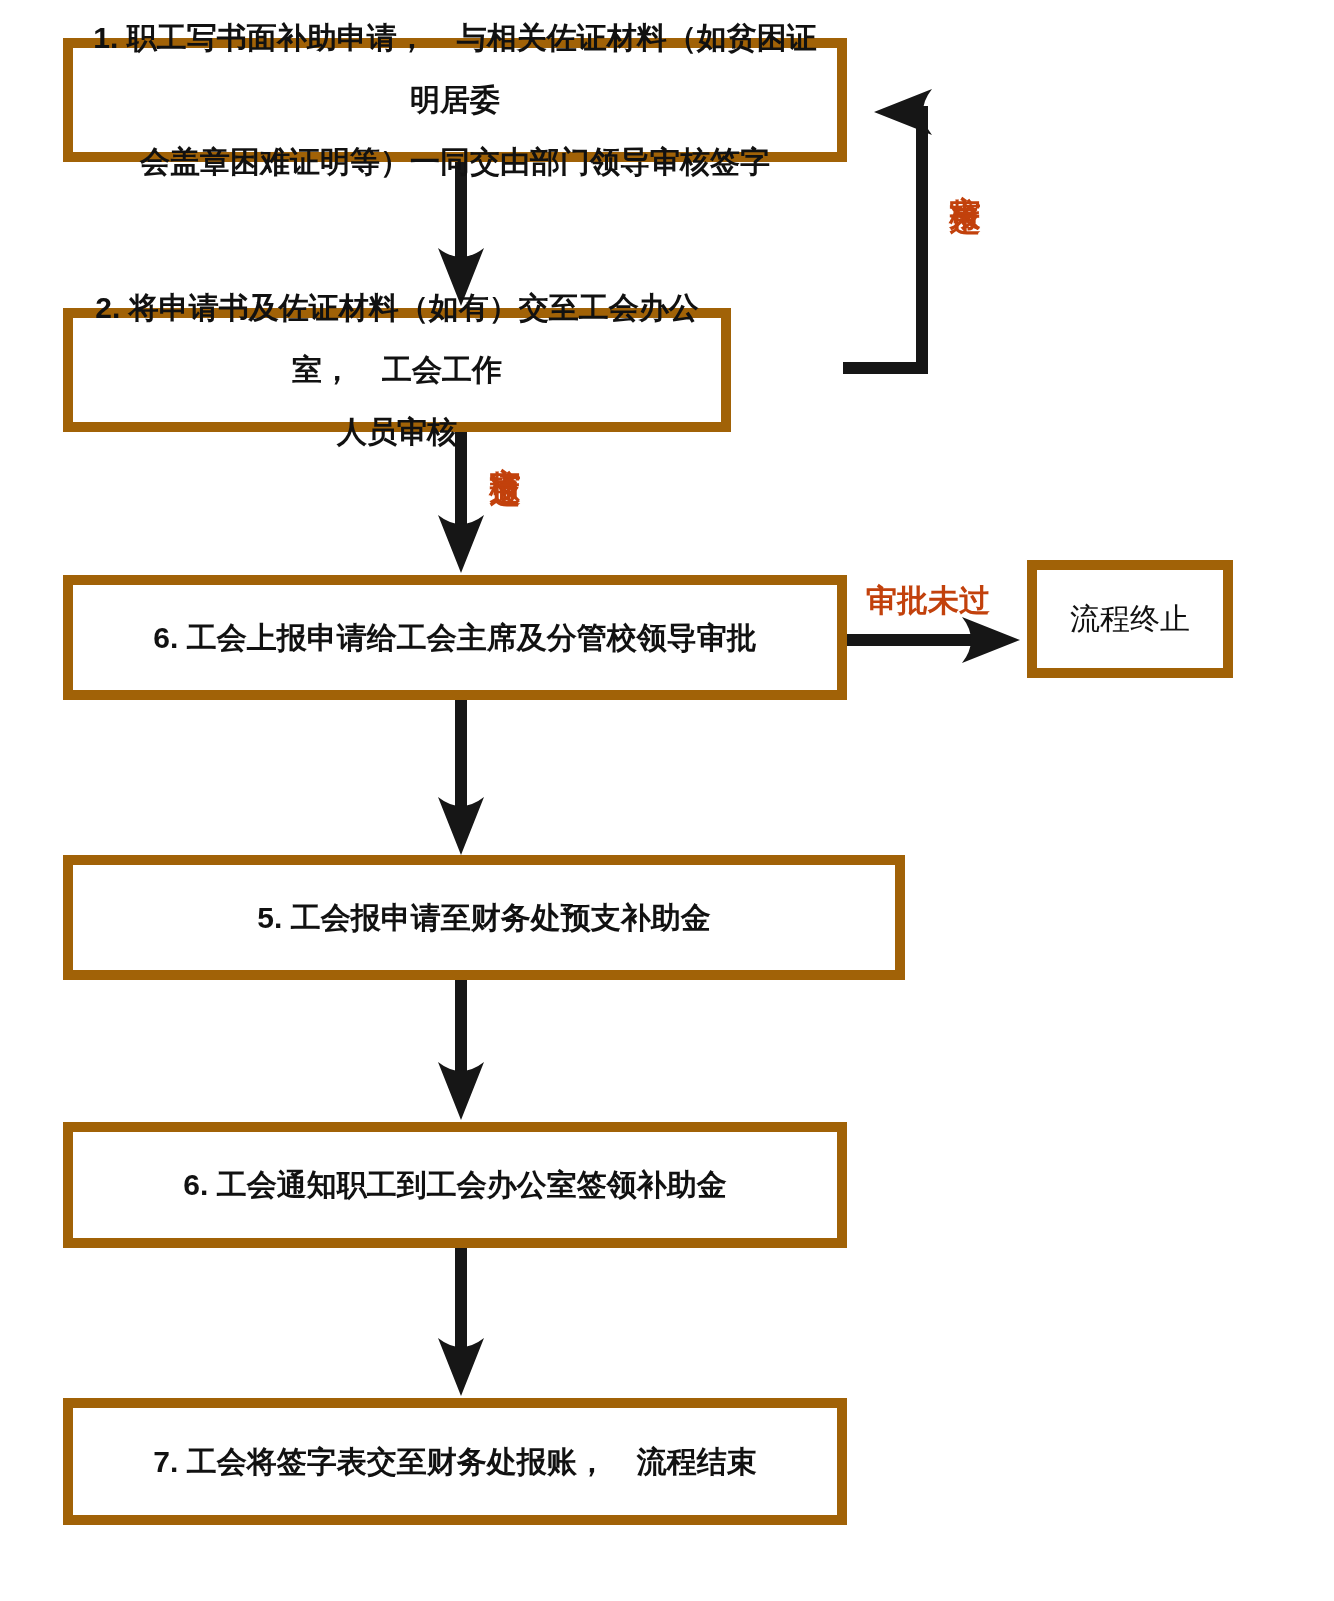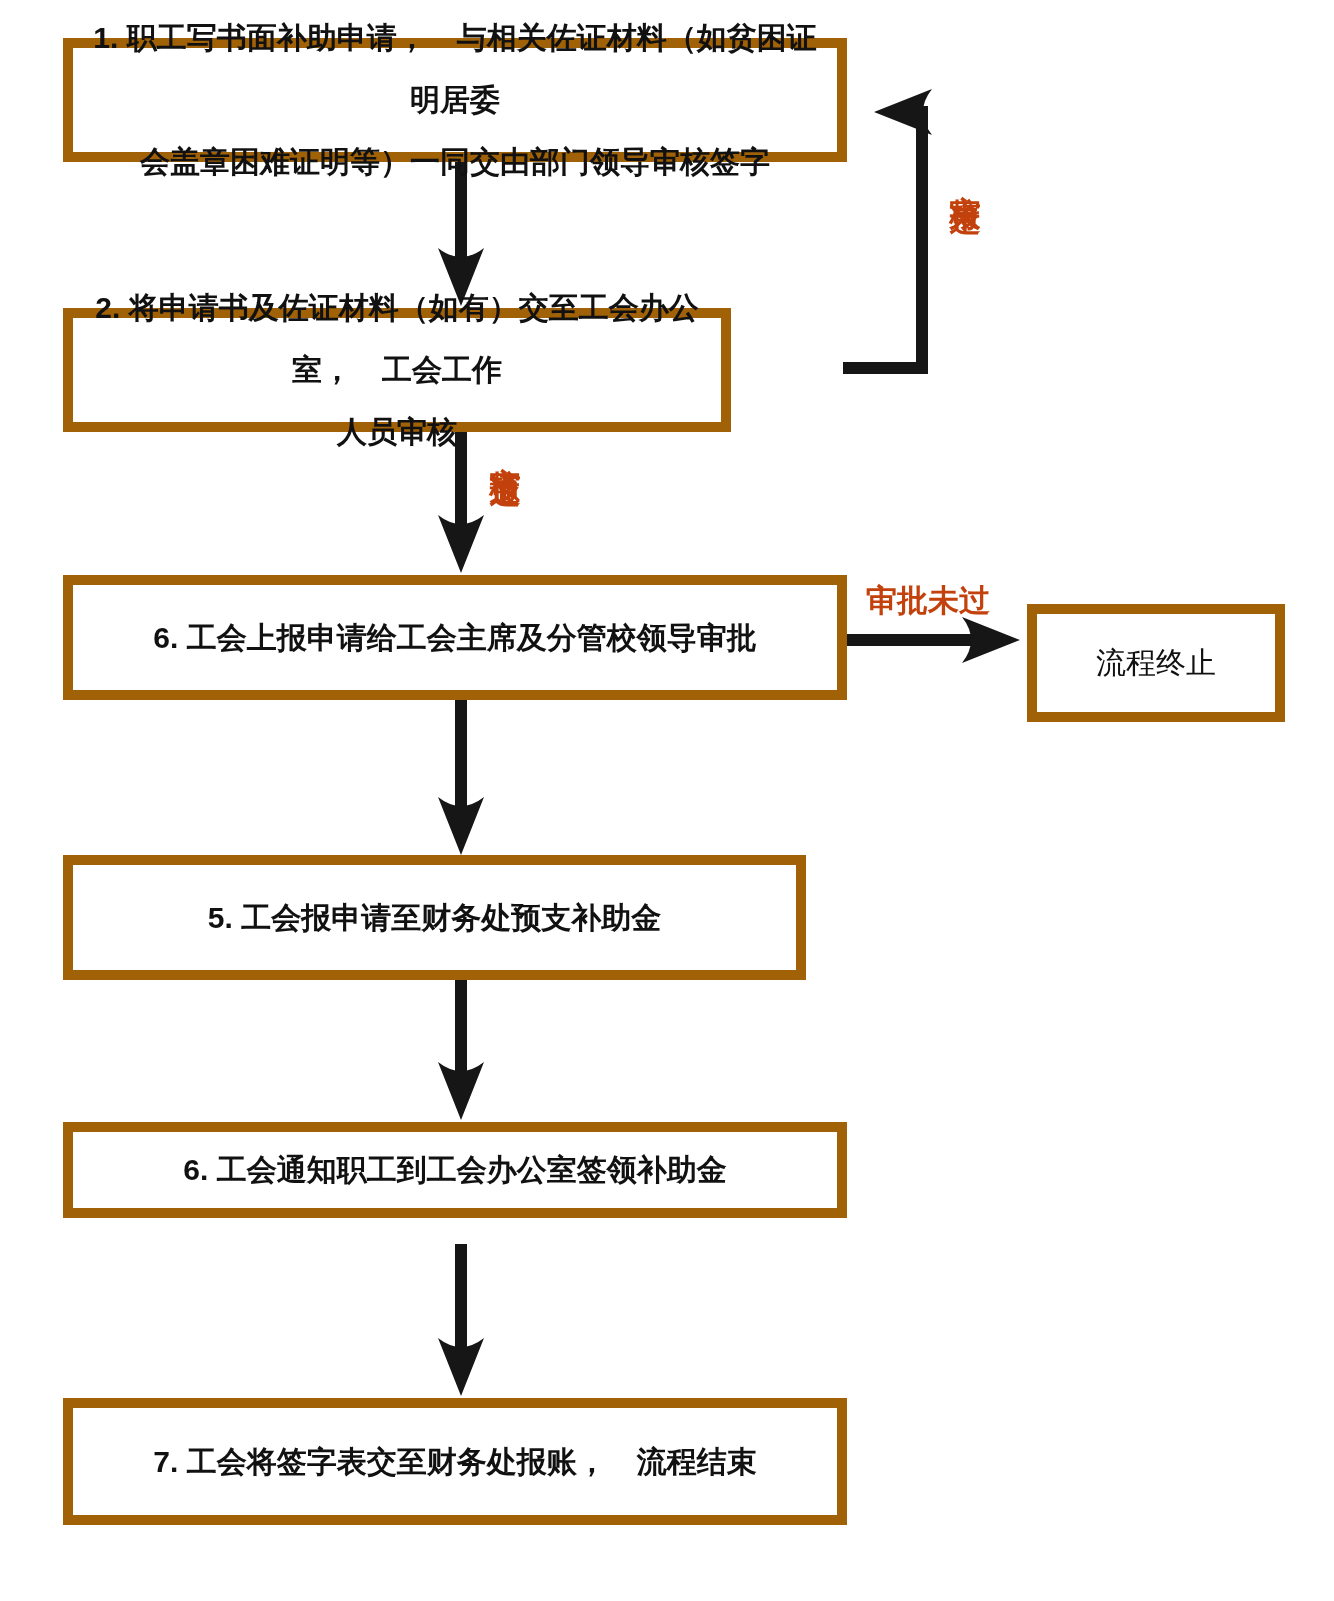--- a/index.html
+++ b/index.html
@@ -20,23 +20,23 @@
     text-align:center;
     font-size:30px;font-weight:bold;
     line-height:62px;
     white-space:pre-line;
     box-sizing:border-box;
     padding:0 14px;
   }
   .node-step1{left:63px;top:38px;width:784px;height:124px;}
   .node-step2{left:63px;top:308px;width:668px;height:124px;}
   .node-step4{left:63px;top:575px;width:784px;height:125px;}
-  .node-terminate{left:1027px;top:604px;width:258px;height:118px;font-weight:normal;}
-  .node-step5{left:63px;top:855px;width:743px;height:125px;}
-  .node-step6{left:63px;top:1122px;width:784px;height:96px;}
+  .node-terminate{left:1027px;top:560px;width:206px;height:118px;font-weight:normal;}
+  .node-step5{left:63px;top:855px;width:842px;height:125px;}
+  .node-step6{left:63px;top:1122px;width:784px;height:126px;}
   .node-step7{left:63px;top:1398px;width:784px;height:127px;}
   .edge-label{
     position:absolute;
     font-size:31px;font-weight:bold;
     color:#c2410c;
     line-height:1.08;
   }
   .edge-label.vertical{
     writing-mode:vertical-rl;
     text-orientation:upright;

